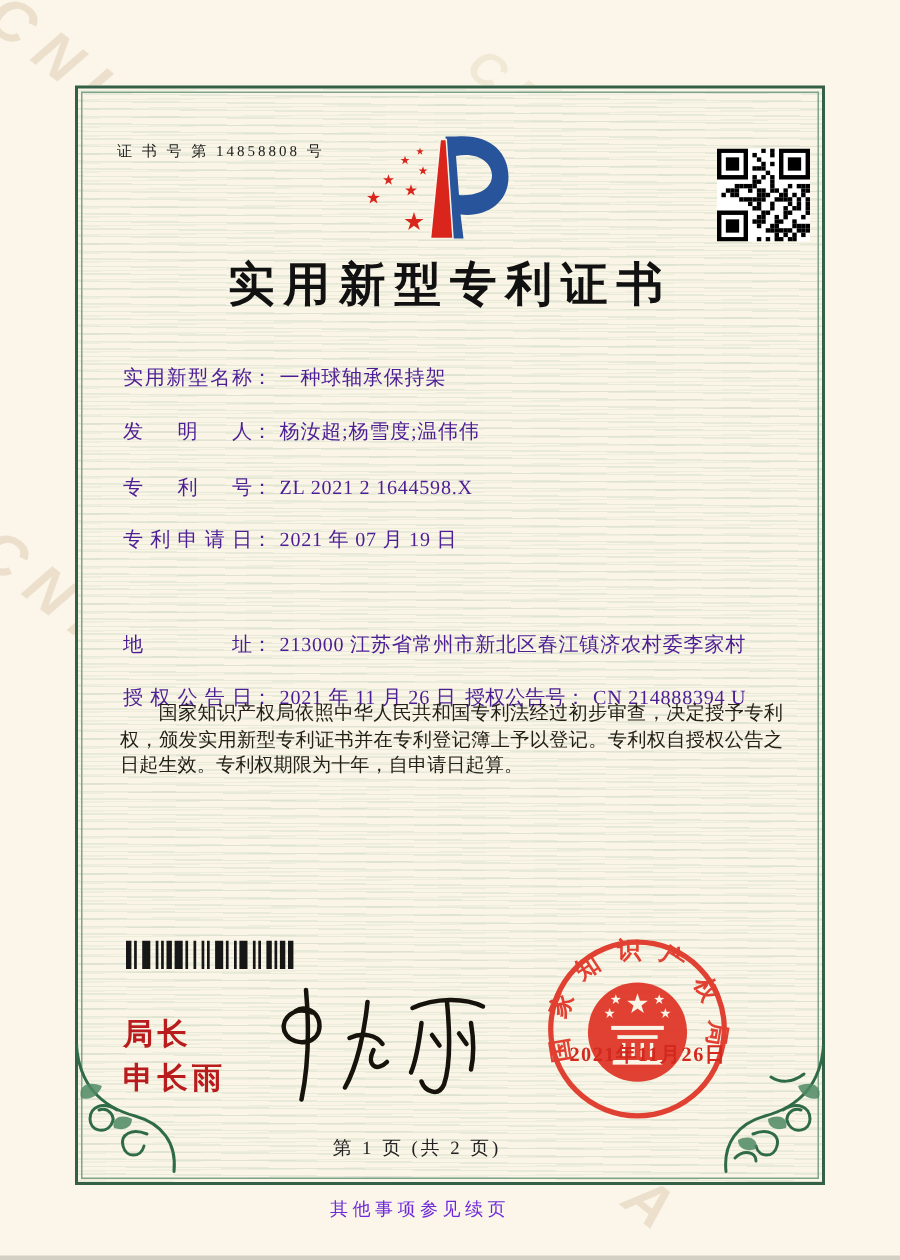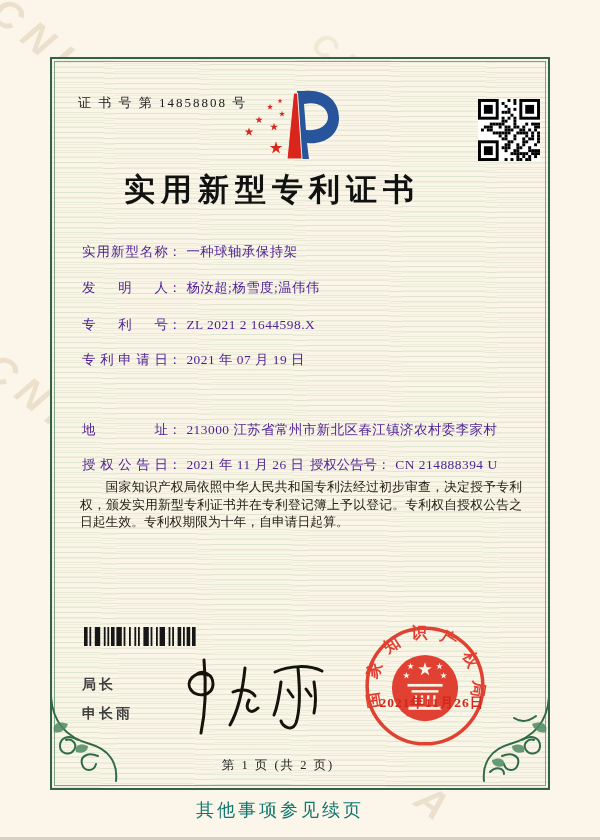--- a/index.html
+++ b/index.html
@@ -17,52 +17,52 @@
            repeating-linear-gradient(0.6deg, rgba(124,168,136,.14) 0 1px, transparent 1px 5px),
            repeating-linear-gradient(-0.6deg, rgba(124,168,136,.09) 0 1px, transparent 1px 6px),
            #faf5e6;}
   .frame::before{content:"";position:absolute;left:2px;top:2px;right:2px;bottom:2px;border:1px solid #7da389;pointer-events:none;}
   .ornament{position:absolute;z-index:3;}
   .orn-br{right:48px;top:694px;}
   .orn-bl{left:48px;top:694px;transform:scaleX(-1);}
 
   .content{position:absolute;left:0;top:0;width:600px;height:840px;z-index:4;}
 
-  .cert-no{position:absolute;left:78px;top:94px;font-size:13px;letter-spacing:2px;color:#1b1b1b;}
+  .cert-no{position:absolute;left:78px;top:94px;font-size:10px;letter-spacing:2px;color:#1b1b1b;}
   .logo{position:absolute;left:238px;top:88px;}
   .qr{position:absolute;left:478px;top:99px;}
-  .title{position:absolute;left:0;top:169px;width:544px;text-align:center;font-size:31px;font-weight:700;
+  .title{position:absolute;left:0;top:169px;width:600px;text-align:center;font-size:31px;font-weight:700;
          letter-spacing:6px;color:#111;}
 
   .row{position:absolute;left:82px;font-size:13.4px;color:#4c1d95;white-space:nowrap;}
   .row .lbl{display:inline-block;width:86px;text-align:justify;text-align-last:justify;}
   .row .colon{display:inline-block;margin-right:5px;}
   .row .val{letter-spacing:.5px;}
   .pair2{position:absolute;left:228px;top:0;white-space:nowrap;}
 
-  .paras{position:absolute;left:80px;top:479px;width:442px;font-size:12.8px;line-height:17.6px;color:#242018;
+  .paras{position:absolute;left:80px;top:467px;width:442px;font-size:12.8px;line-height:17.6px;color:#242018;
          text-align:justify;}
   .paras p{margin:0;text-indent:2em;}
 
   .barcode{position:absolute;left:84px;top:627px;}
 
   .signer{position:absolute;left:82px;font-family:"Liberation Sans","DejaVu Sans",sans-serif;
-          font-weight:700;font-size:14px;letter-spacing:3px;color:#404040;}
+          font-weight:700;font-size:20px;letter-spacing:3px;color:#b91c1c;}
   .signer.t1{top:676px;}
   .signer.t2{top:705px;}
   .sig-script{position:absolute;left:172px;top:655px;}
 
   .seal{position:absolute;left:363px;top:624px;}
   .seal-date{position:absolute;left:370px;top:694px;width:124px;text-align:center;color:#d2281e;
              font-weight:700;font-size:13.5px;letter-spacing:1px;white-space:nowrap;}
 
   .page-info{position:absolute;left:0;top:757px;width:556px;text-align:center;font-size:12.5px;
              letter-spacing:2px;color:#222;}
-  .note{position:absolute;left:0;top:798px;width:560px;text-align:center;font-size:18px;
-        letter-spacing:3px;color:#0f766e;}
+  .note{position:absolute;left:0;top:798px;width:560px;text-align:center;font-size:12px;
+        letter-spacing:3px;color:#6d28d9;}
 </style>
 </head>
 <body>
 
 <div class="page">
 
   <div class="wm" style="left:-22px;top:36px;font-size:40px;">CNIPA</div>
   <div class="wm" style="left:300px;top:66px;font-size:32px;color:rgba(214,190,160,.25);">CNIPA</div>
   <div class="wm" style="left:372px;top:240px;font-size:34px;color:rgba(205,185,158,.30);">CNIPA</div>
   <div class="wm" style="left:-28px;top:392px;font-size:40px;">CNIPA</div>

